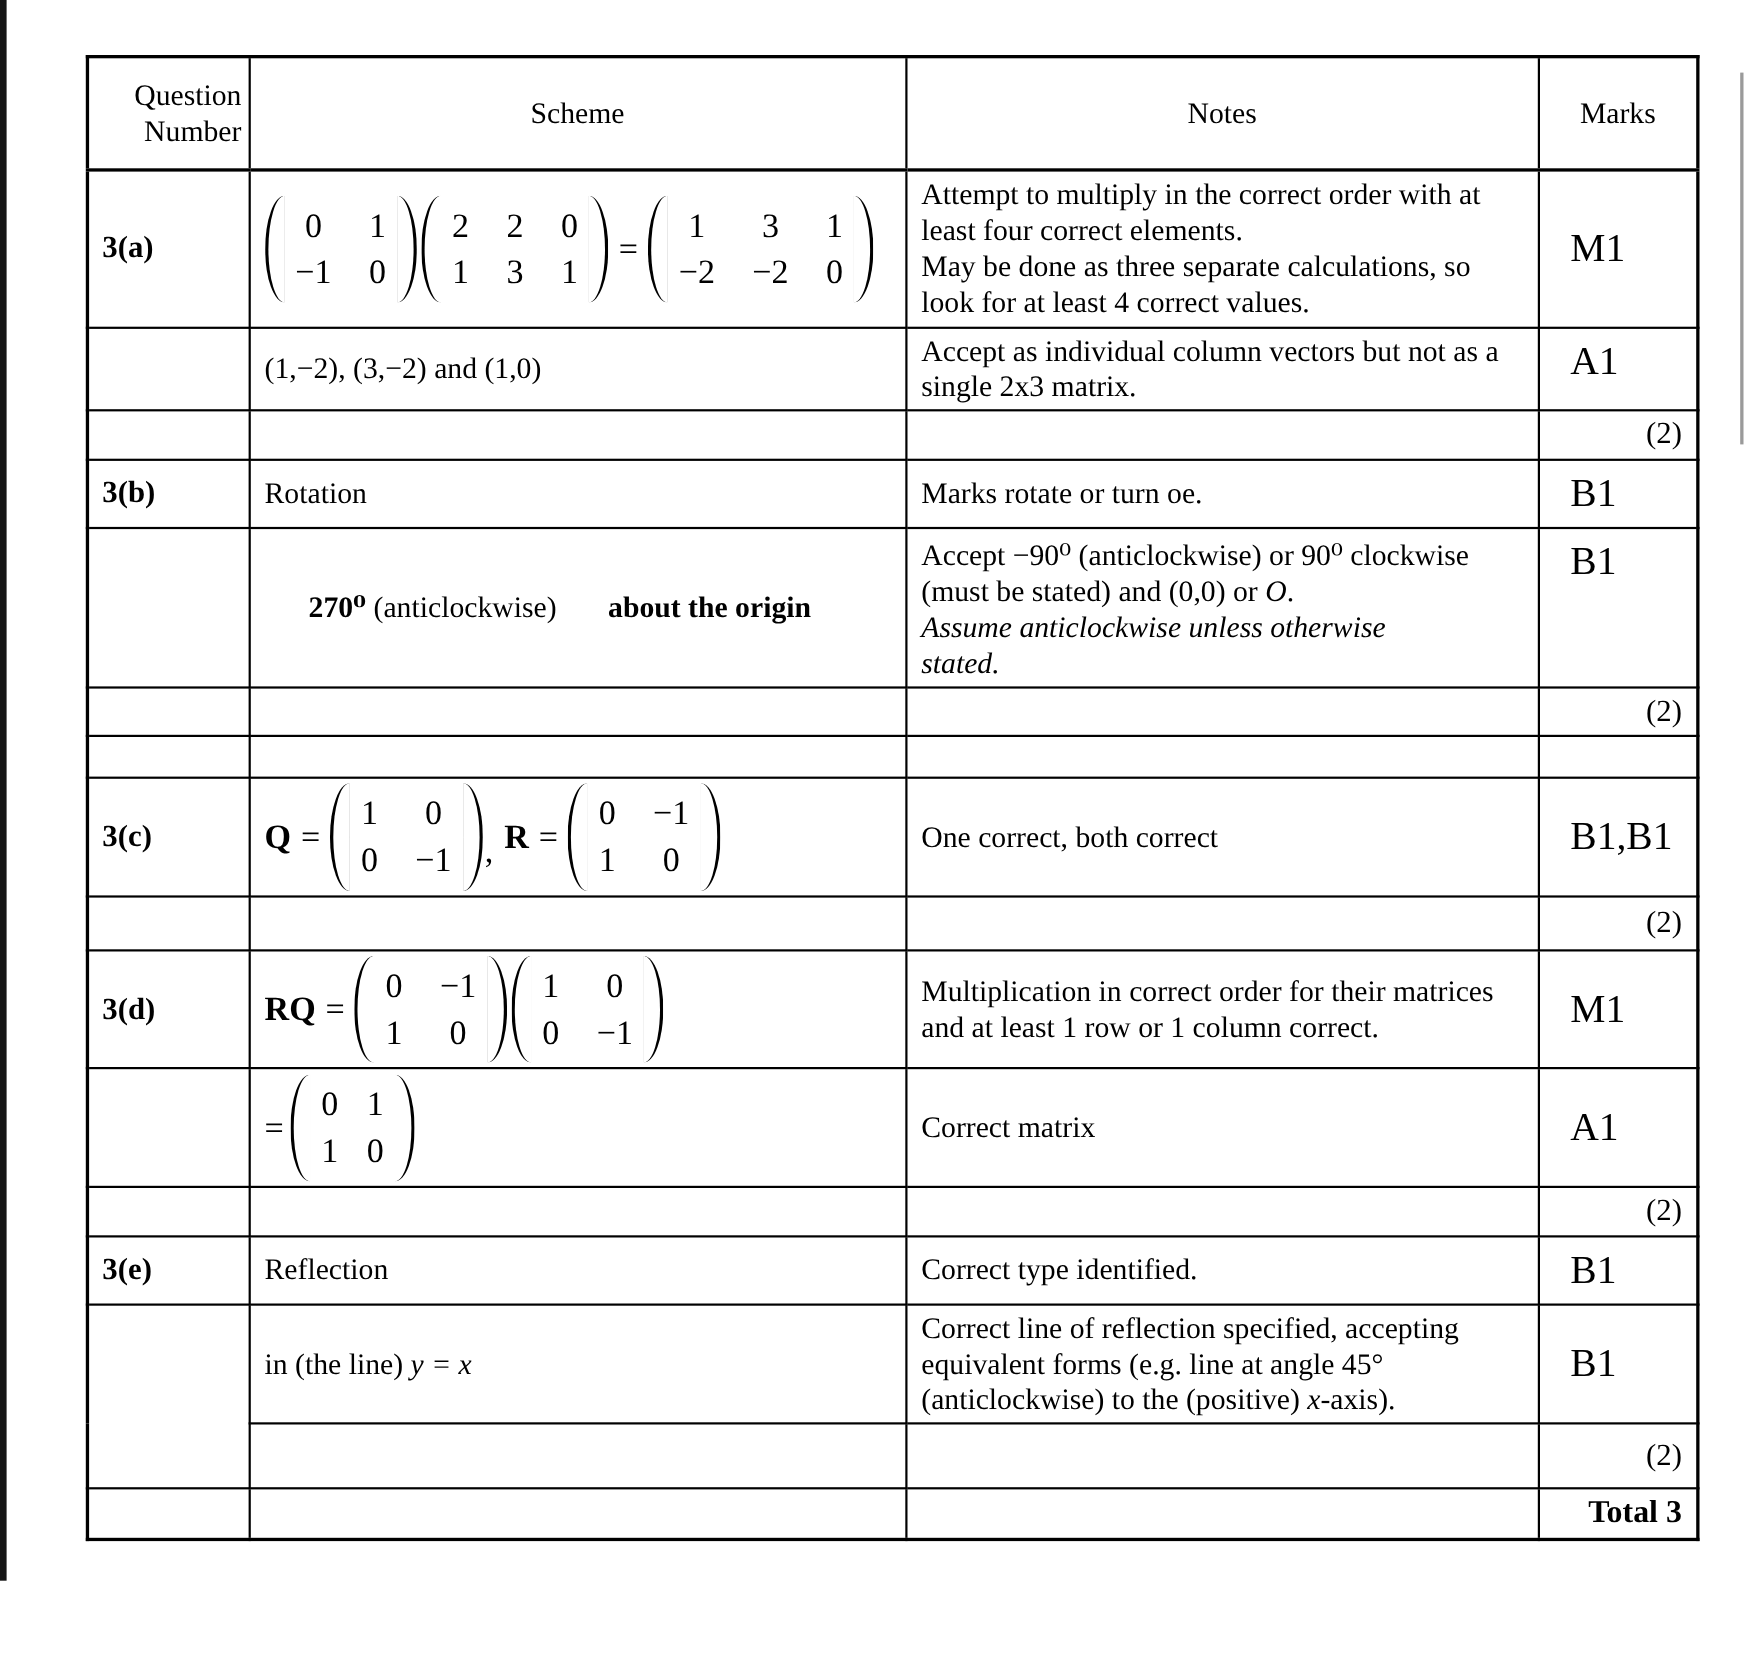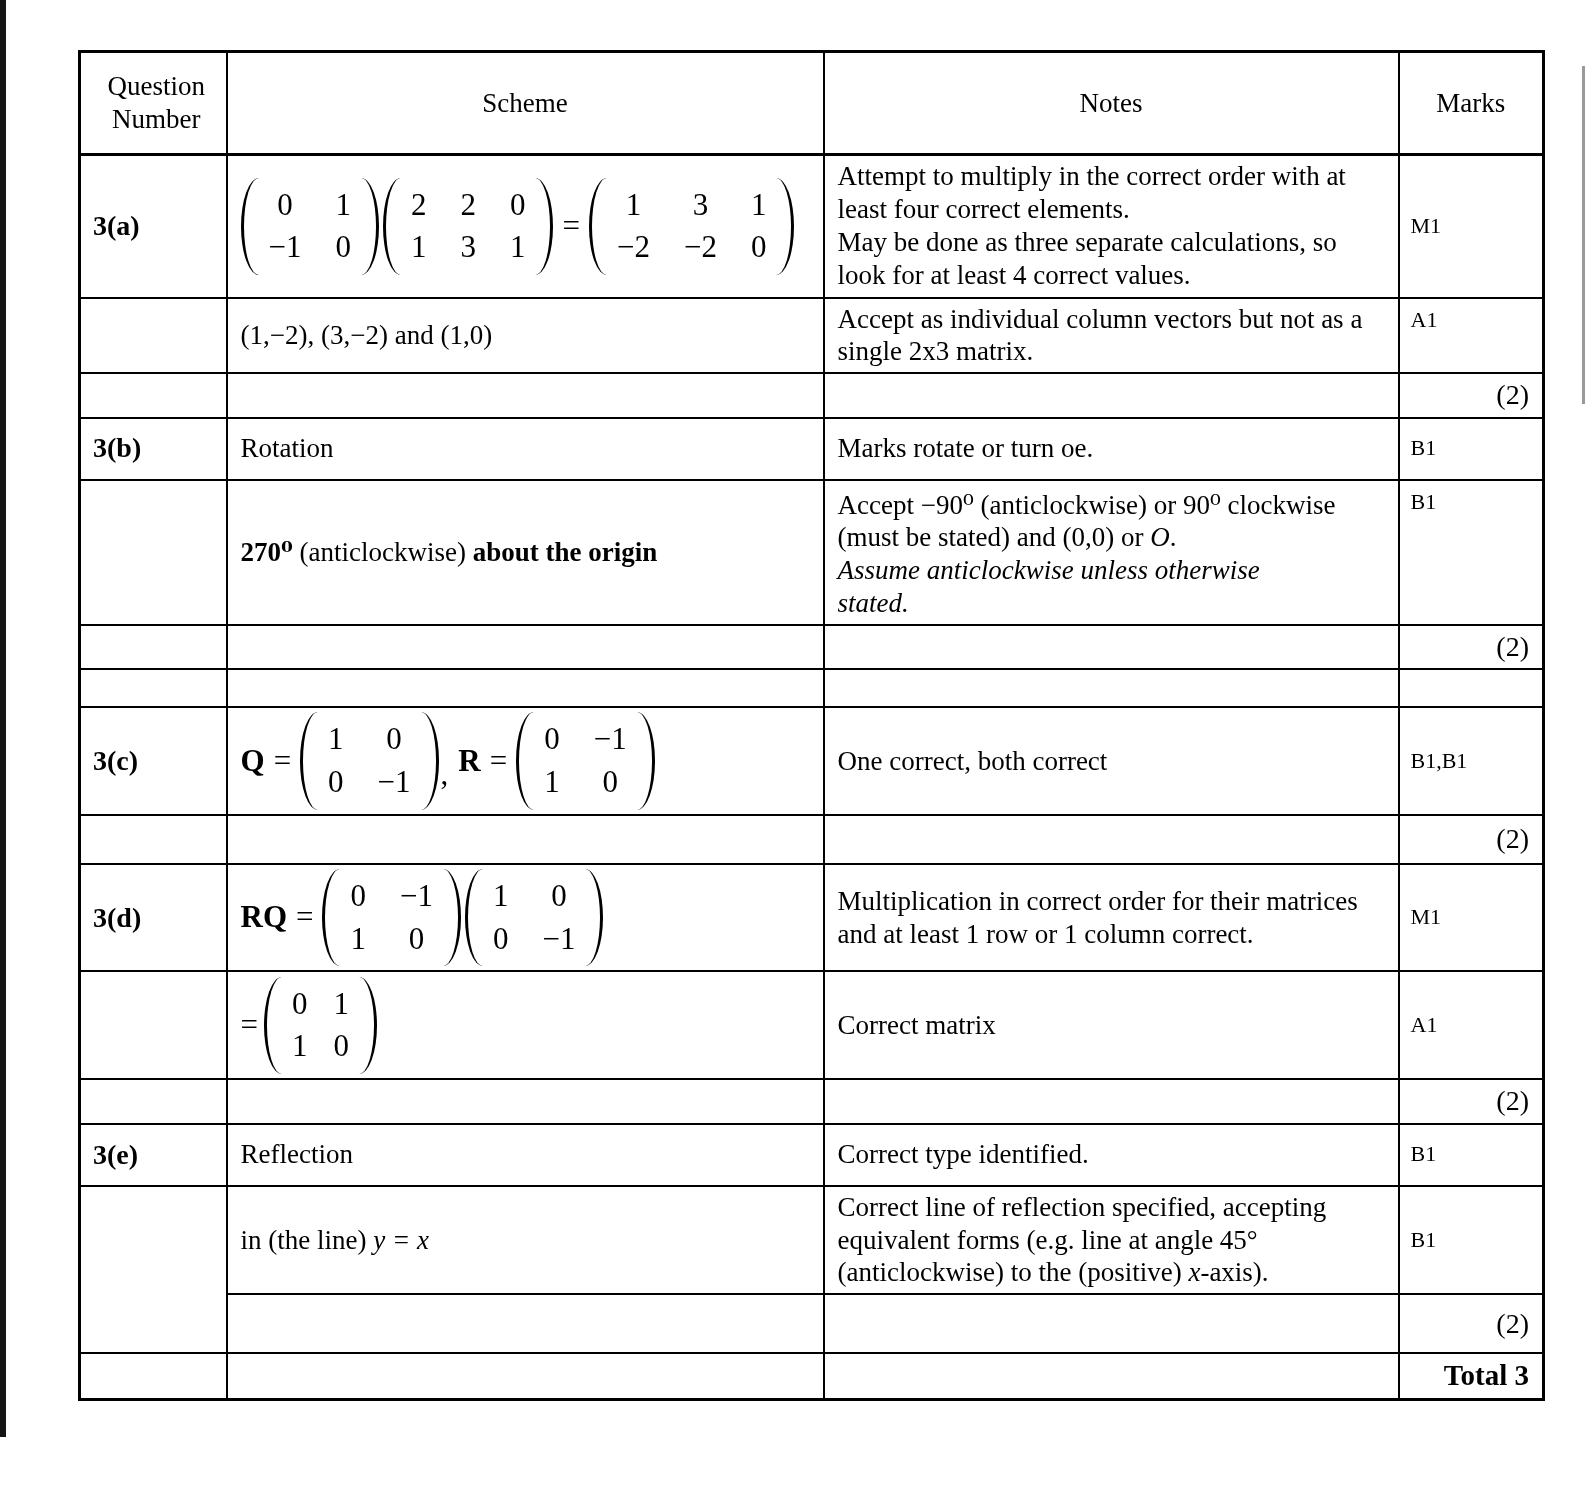--- a/index.html
+++ b/index.html
@@ -15,38 +15,38 @@
     border-collapse:collapse;table-layout:fixed;
     border:3px solid #000;
   }
   .ms td{
     border:2px solid #000;
     font-size:27px;line-height:1.22;
     padding:4px 8px 4px 13px;
     vertical-align:middle;overflow:hidden;
   }
   tr.hdr td{border-bottom:3px solid #000;text-align:center;padding:6px;}
-  tr.hdr td.qnh{text-align:center;padding-left:12px;}
+  tr.hdr td.qnh{text-align:right;padding-left:12px;}
   td.qn{font-weight:bold;font-size:28px;padding-left:12px;}
-  td.mk{font-size:22px;padding-left:11px;}
+  td.mk{font-size:36px;padding-left:28px;}
   td.num{text-align:right;padding-right:13px;font-size:28px;}
   td.vtop{vertical-align:top;padding-top:8px;}
   td.total-cell{font-weight:bold;font-size:29px;text-align:right;padding-right:13px;}
 
   .math{display:flex;align-items:center;font-size:31px;line-height:1.25;}
   .matrix{display:inline-flex;align-items:stretch;}
   .pl,.pr{width:15px;flex:0 0 15px;}
   .pl{border-left:3px solid #000;border-top-left-radius:100% 50%;border-bottom-left-radius:100% 50%;}
   .pr{border-right:3px solid #000;border-top-right-radius:100% 50%;border-bottom-right-radius:100% 50%;}
   .mgrid{display:grid;column-gap:34px;row-gap:4px;padding:8px 10px;text-align:center;align-content:center;}
   .beq{font-weight:bold;}
   .eq{margin:0 9px;}
   .comma{align-self:flex-end;margin:0 10px 16px 2px;}
   .it{font-style:italic;}
-  .bold{font-weight:bold;}
+  .bold{font-weight:bold;margin-left:40px;}
   .gap{width:4px;flex:0 0 4px;}
 </style>
 </head>
 <body>
 
 <div class="edge-left"></div>
 <div class="edge-right"></div>
 
 <table class="ms">
   <colgroup>

